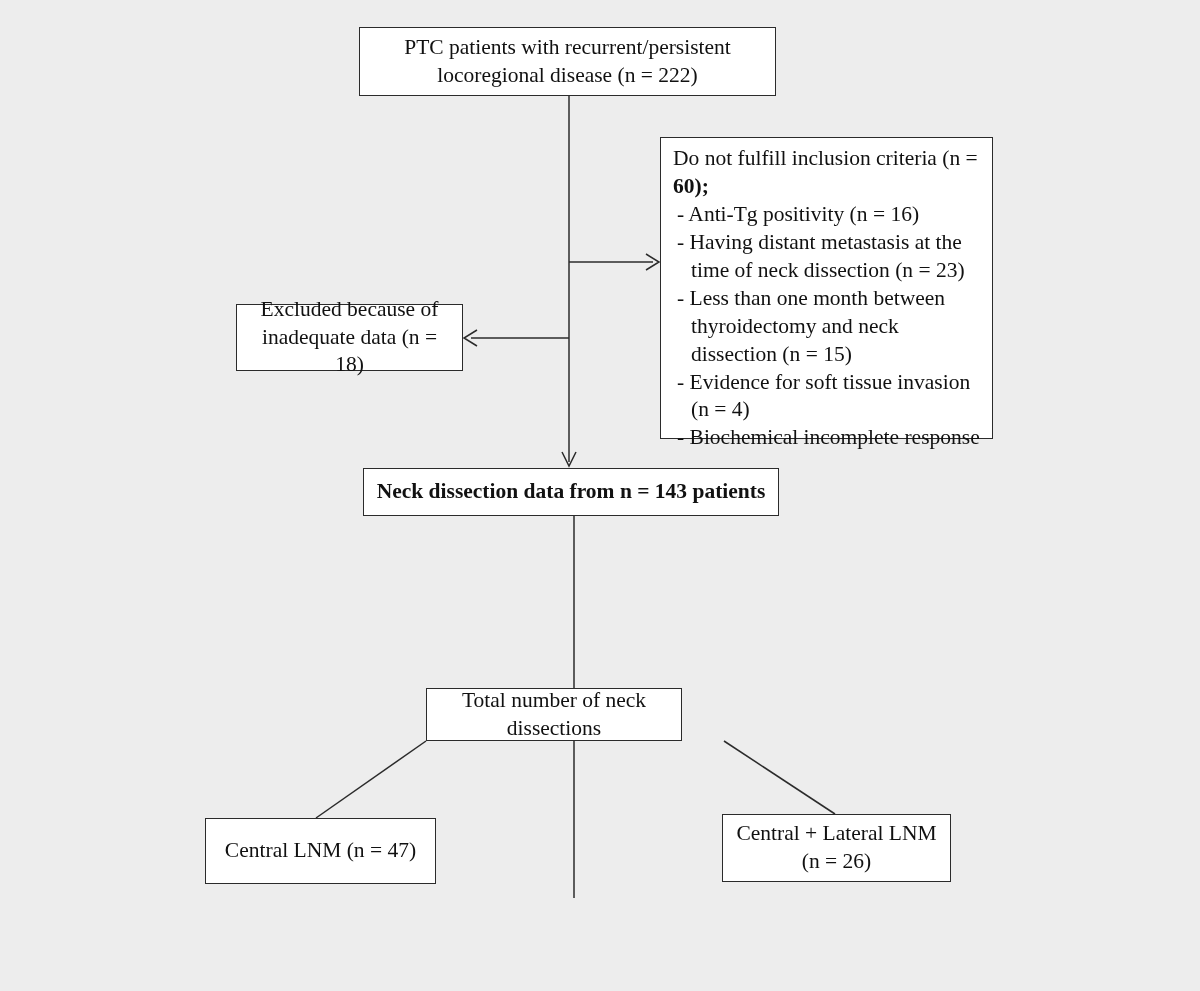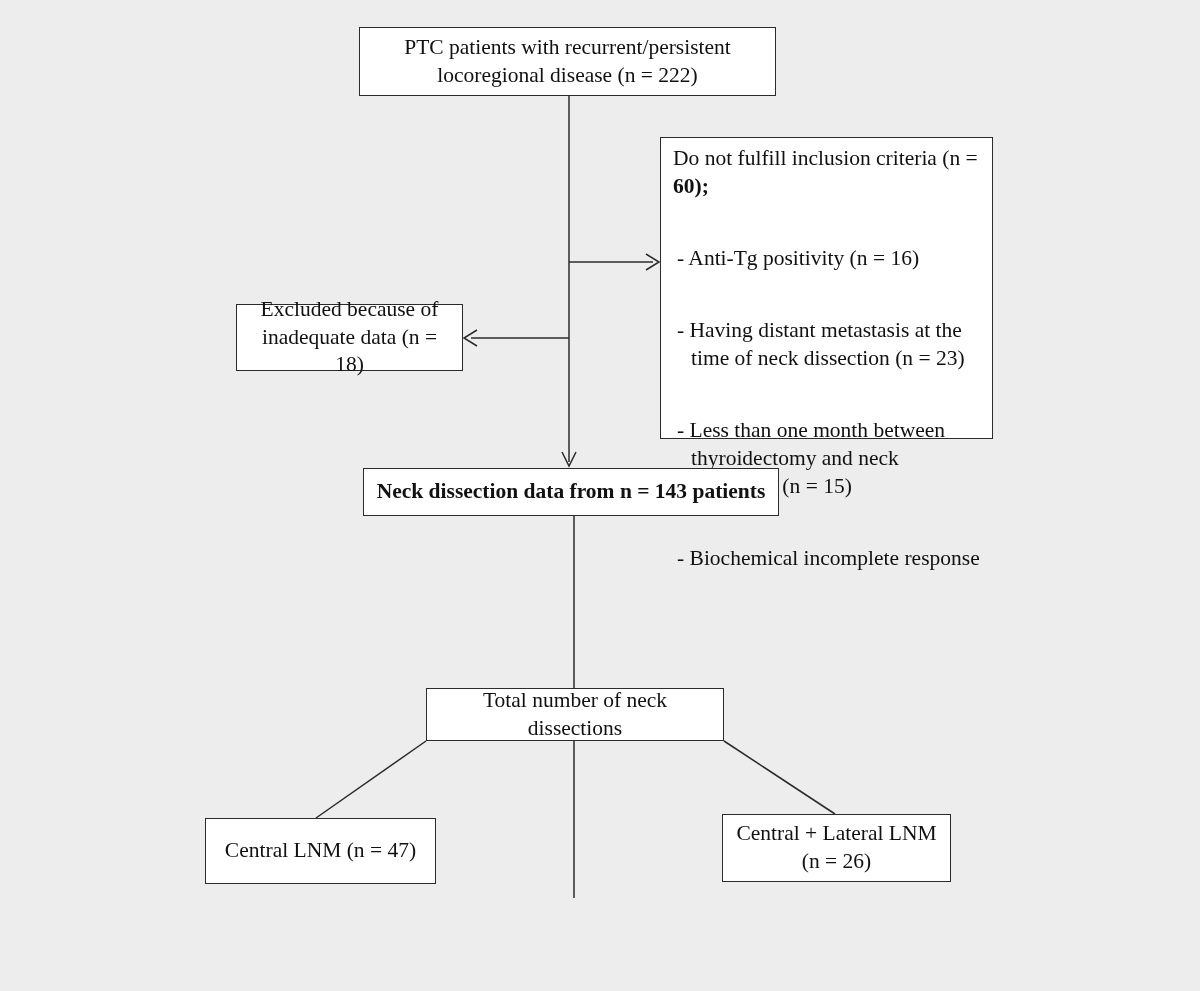--- a/index.html
+++ b/index.html
@@ -61,29 +61,28 @@
     display: block;
     margin: 0;
     padding: 0;
     list-style: none;
   }
   .crit-list li {
     display: block;
     white-space: pre-line;
     padding-left: 18px;
     text-indent: -14px;
-    margin-top: 44px;
   }
 
   
   #node-top        { left: 359px; top: 27px;  width: 417px; height: 69px; }
   #node-criteria   { left: 660px; top: 137px; width: 333px; height: 302px; }
   #node-excluded   { left: 236px; top: 304px; width: 227px; height: 67px; }
   #node-dataset    { left: 363px; top: 468px; width: 416px; height: 48px; font-weight: bold; }
-  #node-total      { left: 426px; top: 688px; width: 298px; height: 53px; }
+  #node-total      { left: 426px; top: 688px; width: 256px; height: 53px; }
   #node-central    { left: 205px; top: 818px; width: 231px; height: 66px; }
   #node-lateral    { left: 459px; top: 898px; width: 230px; height: 62px; }
   #node-centlat    { left: 722px; top: 814px; width: 229px; height: 68px; }
 </style>
 </head>
 <body>
 
 <div id="flowchart">
 
   <svg id="edges" viewBox="0 0 1200 991" width="1200" height="991" xmlns="http://www.w3.org/2000/svg">
@@ -121,20 +120,22 @@
 
   <div class="node left-align" id="node-criteria">
     <span class="crit-head"><span>Do not fulfill inclusion criteria (n =</span><br><b>60);</b></span>
     <ul class="crit-list">
       <li>- Anti-Tg positivity (n = 16)</li>
       <li>- Having distant metastasis at the
    time of neck dissection (n = 23)</li>
       <li>- Less than one month between
    thyroidectomy and neck
    dissection (n = 15)</li>
+      <li>- Evidence for soft tissue invasion
+   (n = 4)</li>
       <li>- Biochemical incomplete response</li>
     </ul>
   </div>
 
   <div class="node" id="node-excluded">
     <span class="node-text">Excluded because of
 inadequate data (n = 18)</span>
   </div>
 
   <div class="node" id="node-dataset">

